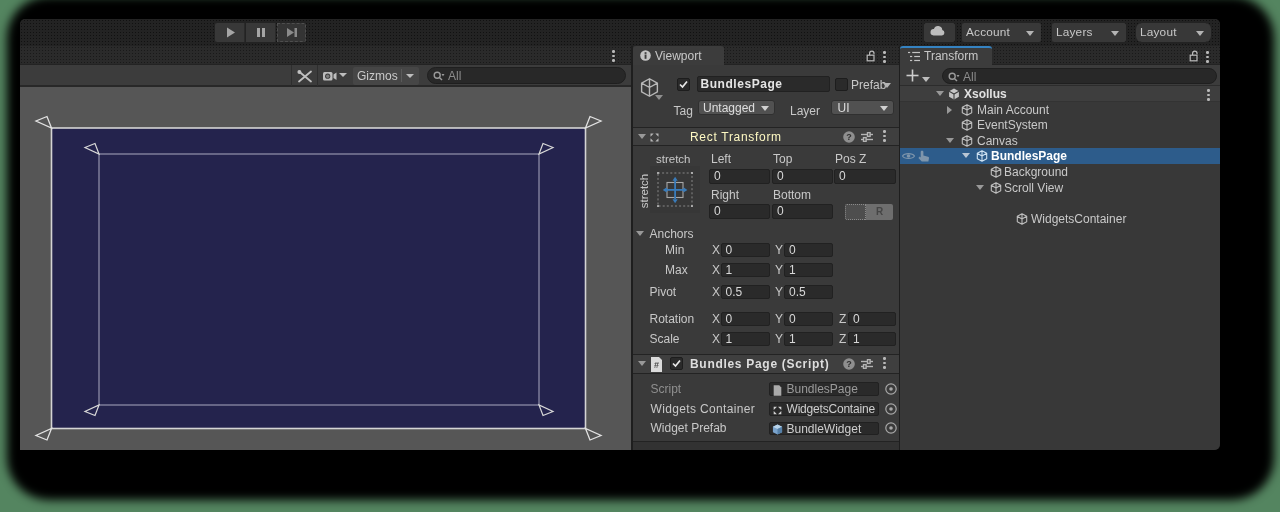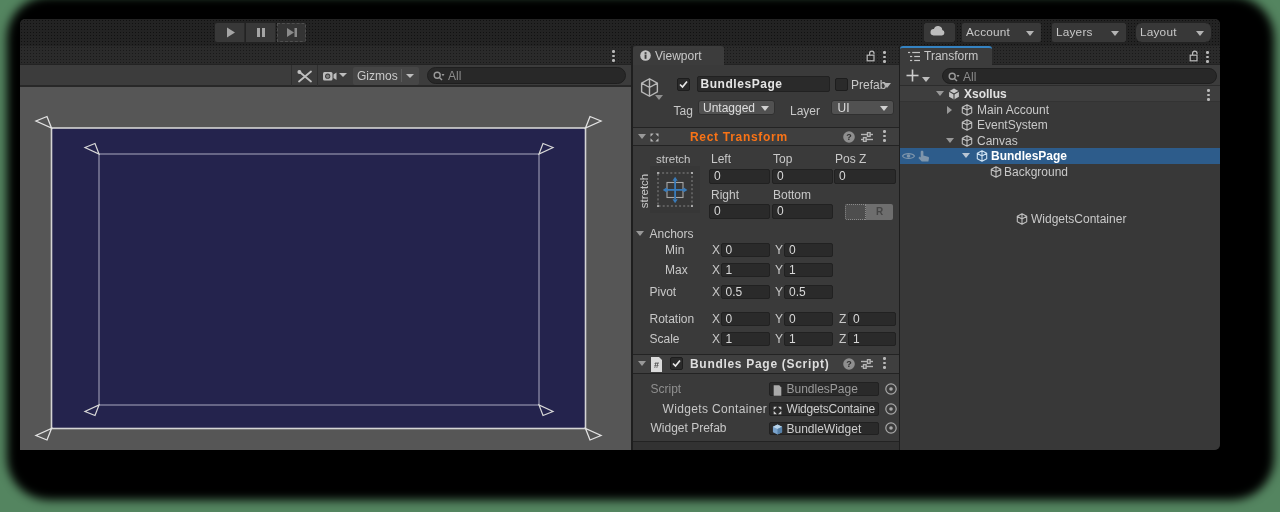--- a/index.html
+++ b/index.html
@@ -161,21 +161,21 @@
     <div class="abs" style="left:0;top:81px;width:266px;height:19px;background:#3f3f3f;border-top:1px solid #232323;border-bottom:1px solid #232323;"></div>
     <div class="fold" style="left:5px;top:88px;"></div>
     <svg class="abs" style="left:15px;top:84.5px;" width="13" height="13" viewBox="0 0 13 13">
         <g fill="#b8b8b8">
           <path d="M2.5 2.5 l3.2 0 l-3.2 3.2 z"></path>
           <path d="M10.5 2.5 l0 3.2 l-3.2 -3.2 z"></path>
           <path d="M2.5 10.5 l0 -3.2 l3.2 3.2 z"></path>
           <path d="M10.5 10.5 l-3.2 0 l3.2 -3.2 z"></path>
         </g>
       </svg>
-    <div class="lbl" style="left:57px;top:84px;font-weight:bold;color:#f97316;letter-spacing:0.7px;">Rect Transform</div>
+    <div class="lbl" style="left:57px;top:84px;font-weight:normal;color:#fef9c3;letter-spacing:0.7px;">Rect Transform</div>
     <svg class="abs" style="left:210px;top:84.5px;" width="12" height="12">
         <circle cx="6" cy="6" r="5.8" fill="#8f8f8f"></circle>
         <text x="6" y="9" font-size="9" font-weight="bold" text-anchor="middle" fill="#2e2e2e" font-family="Liberation Sans">?</text>
       </svg>
     <svg class="abs" style="left:228px;top:85.5px;" width="12" height="10" viewBox="0 0 12 10">
         <g stroke="#b4b4b4" stroke-width="1.4">
           <line x1="0" y1="2.5" x2="12" y2="2.5"></line>
           <line x1="0" y1="7.5" x2="12" y2="7.5"></line>
           <rect x="6.5" y="0.6" width="2.6" height="3.8" fill="#3f3f3f"></rect>
           <rect x="2.5" y="5.6" width="2.6" height="3.8" fill="#3f3f3f"></rect>
@@ -275,21 +275,21 @@
     <div class="lbl" style="left:17.5px;top:336px;color:#8f8f8f;">Script</div>
     <div class="ifield" style="left:135.5px;top:336px;width:110px;height:13.5px;line-height:12px;color:#9a9a9a;">
       <svg class="abs" style="left:3px;top:1.5px;" width="9" height="11" viewBox="0 0 13 15">
           <path d="M1 0 h8 l3 3 v12 h-11 z" fill="#aaaaaa"></path>
         </svg>
       <span style="margin-left:13px;">BundlesPage</span></div>
     <svg class="abs" style="left:250.5px;top:335.5px;" width="14" height="14">
         <circle cx="7" cy="7" r="5.2" fill="none" stroke="#a8a8a8" stroke-width="1.2"></circle>
         <circle cx="7" cy="7" r="1.8" fill="#a8a8a8"></circle>
       </svg>
-    <div class="lbl" style="left:17.5px;top:355.5px;letter-spacing:0.35px;margin-left:12px;">Widgets Container</div>
+    <div class="lbl" style="left:17.5px;top:355.5px;letter-spacing:0.35px;">Widgets Container</div>
     <div class="ifield" style="left:135.5px;top:356px;width:110px;height:13.5px;line-height:12px;color:#cfcfcf;">
       <svg class="abs" style="left:2.5px;top:1.5px;" width="11" height="11" viewBox="0 0 13 13">
           <g fill="#d2d2d2">
             <path d="M2 2 l3.8 0 l-3.8 3.8 z"></path>
             <path d="M11 2 l0 3.8 l-3.8 -3.8 z"></path>
             <path d="M2 11 l0 -3.8 l3.8 3.8 z"></path>
             <path d="M11 11 l-3.8 0 l3.8 -3.8 z"></path>
           </g>
         </svg>
       <span style="margin-left:13px;letter-spacing:-0.2px;">WidgetsContaine</span></div>
@@ -395,20 +395,27 @@
           <use href="#gocube2"></use>
         </svg>
       <div class="htxt" style="left:91px;font-weight:bold;color:#fff;">BundlesPage</div>
     </div>
     <div class="hrow" style="top:118px;">
       <svg class="abs cube" style="left:89.5px;top:2px;">
           <use href="#gocube"></use>
         </svg>
       <div class="htxt" style="left:104px;">Background</div>
     </div>
+    <div class="hrow" style="top:133.6px;">
+      <div class="fold" style="left:76px;top:5px;"></div>
+      <svg class="abs cube" style="left:89.5px;top:2px;">
+          <use href="#gocube"></use>
+        </svg>
+      <div class="htxt" style="left:104px;">Scroll View</div>
+    </div>
     <div class="hrow" style="top:164.8px;">
       <svg class="abs cube" style="left:116px;top:2px;">
           <use href="#gocube"></use>
         </svg>
       <div class="htxt" style="left:131px;">WidgetsContainer</div>
     </div>
   </div>
   <div class="abs" style="left:611px;top:27px;width:2px;height:404px;background:#1e1e1e;"></div>
   <div class="abs" style="left:879px;top:27px;width:1px;height:404px;background:#1e1e1e;"></div>
   <svg width="0" height="0" style="position:absolute;">

